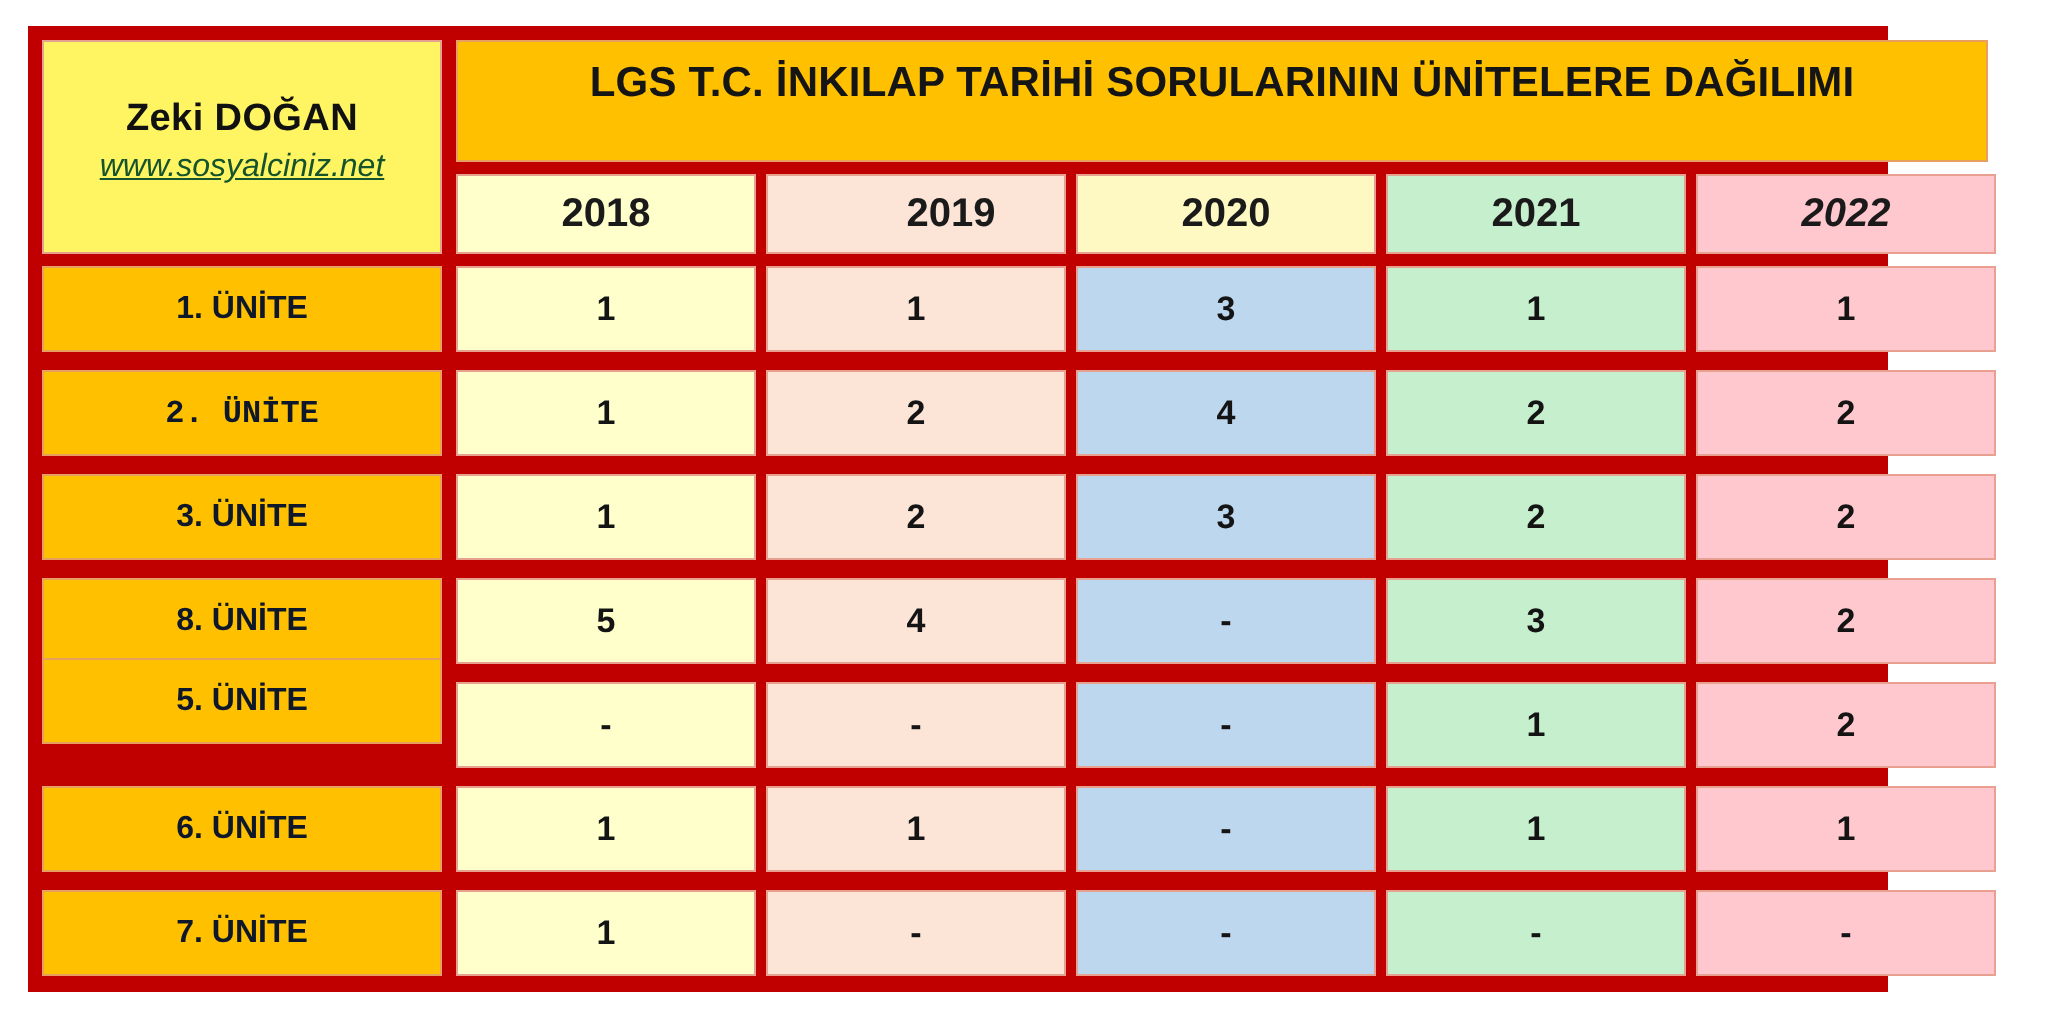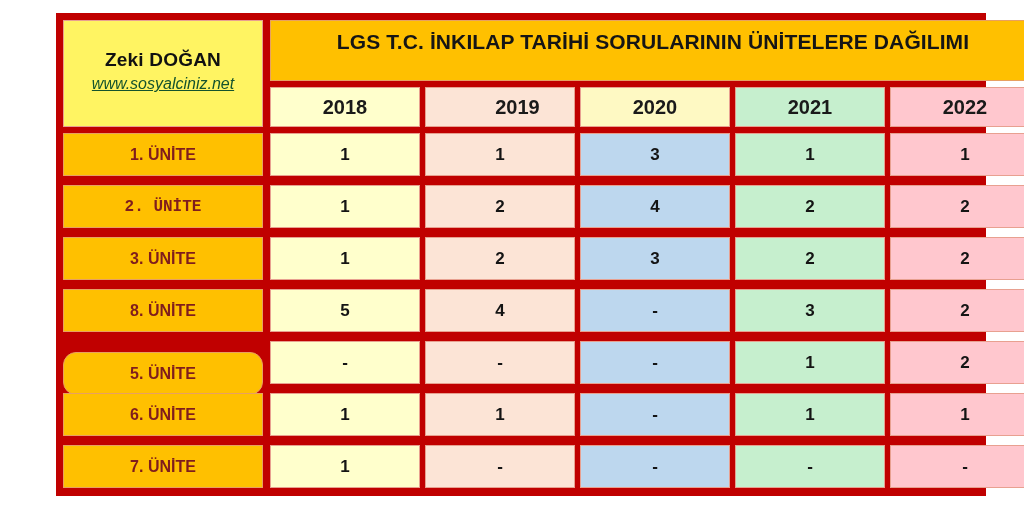--- a/index.html
+++ b/index.html
@@ -25,21 +25,20 @@
   
   .table-frame {
     position: absolute;
     left: 14px;
     top: 13px;
     width: 930px;
     height: 483px;
     background: #C00000;
     box-sizing: border-box;
     border: 1px solid #C00000;
-    margin-left: 42px;
   }
 
   
   .cell {
     position: absolute;
     box-sizing: border-box;
     display: flex;
     align-items: center;
     justify-content: center;
     text-align: center;
@@ -106,21 +105,21 @@
 
   
   .unit-cell {
     left: 6px;
     width: 200px;
     height: 43px;
     background: #FFC000;
     border: 1px solid #E8A060;
     font-size: 16px;
     font-weight: bold;
-    color: #7f1d1d;
+    color: #0f172a;
   }
 
   
   .data-cell {
     height: 43px;
     border: 1px solid #E8A090;
     font-size: 17px;
     font-weight: bold;
     color: #141414;
   }
@@ -138,28 +137,28 @@
 
     <div class="cell title-cell">
       <span class="title-text">LGS T.C. İNKILAP TARİHİ SORULARININ ÜNİTELERE DAĞILIMI</span>
     </div>
 
     <div id="year-headers">
         <div class="cell year-cell" style="left: 213px; width: 150px; background: rgb(255, 255, 204);">2018</div>
         <div class="cell year-cell" style="left: 368px; width: 150px; background: rgb(252, 228, 214); padding-left: 35px;">2019</div>
         <div class="cell year-cell" style="left: 523px; width: 150px; background: #fef9c3;">2020</div>
         <div class="cell year-cell" style="left: 678px; width: 150px; background: rgb(198, 239, 206);">2021</div>
-        <div class="cell year-cell" style="left: 833px; width: 150px; background: rgb(255, 199, 206);">2022</div>
+        <div class="cell year-cell" style="left: 833px; width: 150px; background: rgb(255, 199, 206); font-style: italic;">2022</div>
       </div>
     <div id="unit-labels">
         <div class="cell unit-cell" style="top: 119px;">1. ÜNİTE</div>
         <div class="cell unit-cell" style="top: 171px; font-family: Liberation Mono, monospace;">2. ÜNİTE</div>
         <div class="cell unit-cell" style="top: 223px;">3. ÜNİTE</div>
         <div class="cell unit-cell" style="top: 275px;">8. ÜNİTE</div>
-        <div class="cell unit-cell" style="top: 338px; border-radius: 13px;">5. ÜNİTE</div>
+        <div class="cell unit-cell" style="top: 315px;">5. ÜNİTE</div>
         <div class="cell unit-cell" style="top: 379px;">6. ÜNİTE</div>
         <div class="cell unit-cell" style="top: 431px;">7. ÜNİTE</div>
       </div>
     <div id="data-grid">
         <div class="cell data-cell" style="left: 213px; width: 150px; top: 119px; background: rgb(255, 255, 204);">1</div>
         <div class="cell data-cell" style="left: 368px; width: 150px; top: 119px; background: rgb(252, 228, 214);">1</div>
         <div class="cell data-cell" style="left: 523px; width: 150px; top: 119px; background: rgb(189, 215, 238);">3</div>
         <div class="cell data-cell" style="left: 678px; width: 150px; top: 119px; background: rgb(198, 239, 206);">1</div>
         <div class="cell data-cell" style="left: 833px; width: 150px; top: 119px; background: rgb(255, 199, 206);">1</div>
         <div class="cell data-cell" style="left: 213px; width: 150px; top: 171px; background: rgb(255, 255, 204);">1</div>

